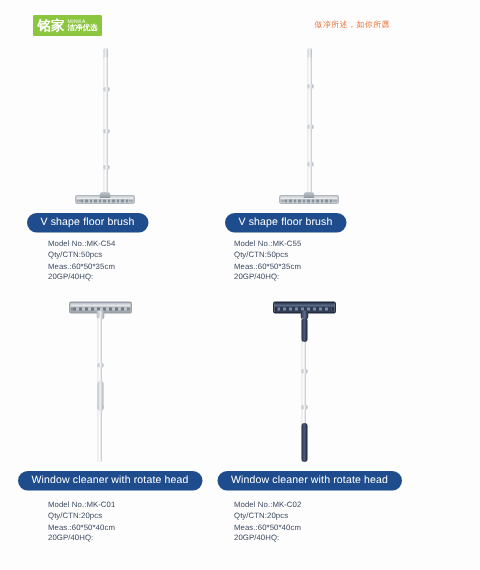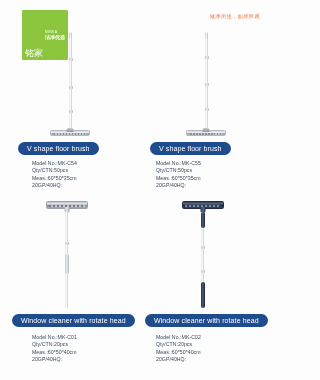--- a/index.html
+++ b/index.html
@@ -28,25 +28,24 @@
     top: 10px;
     display: flex;
     align-items: center;
     background: #8cc63e;
     padding: 2px 3px;
     border-radius: 1px;
   }
   .logo-cn {
     color: #ffffff;
     font-size: 9px;
-    font-weight: normal;
+    font-weight: bold;
     letter-spacing: 0px;
     line-height: 10px;
     white-space: nowrap;
-    margin-top: 36px;
   }
   .logo-right {
     display: flex;
     flex-direction: column;
     justify-content: center;
     margin-left: 2px;
   }
   .logo-en {
     color: #ffffff;
     font-size: 3.4px;

